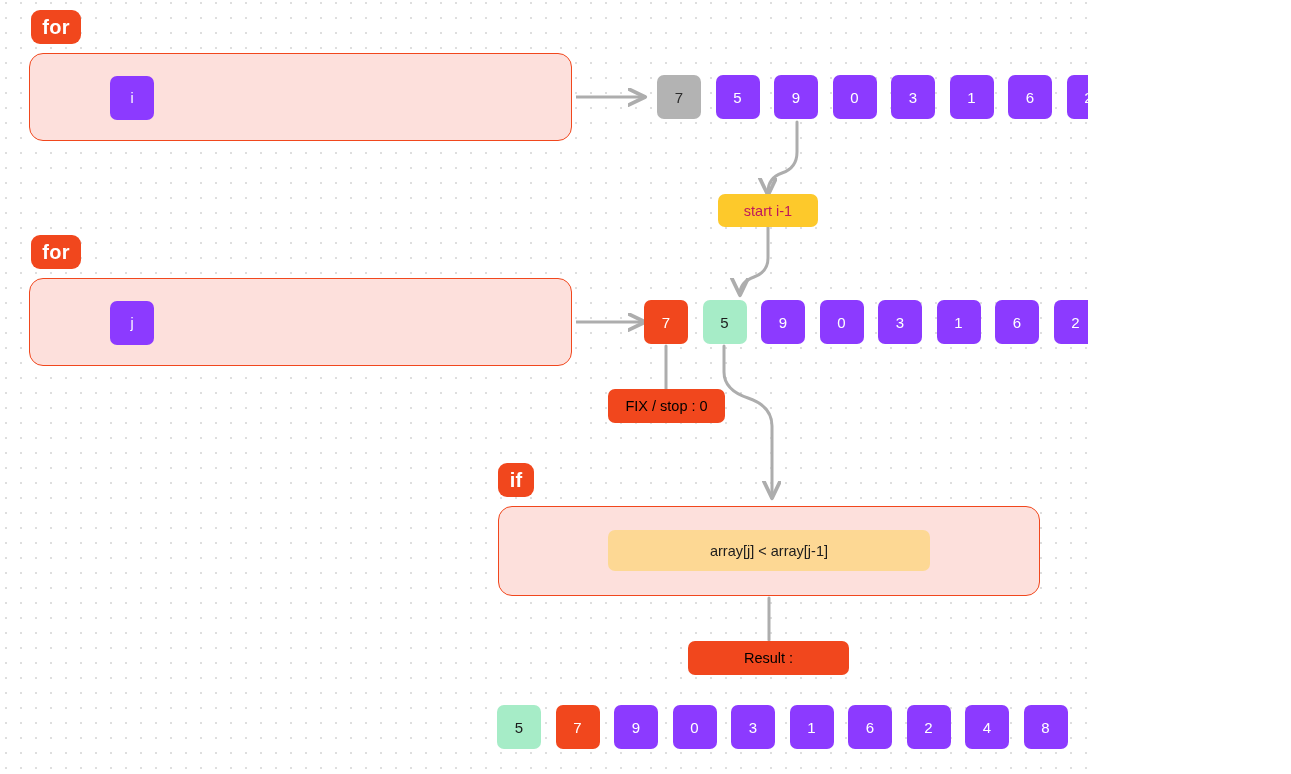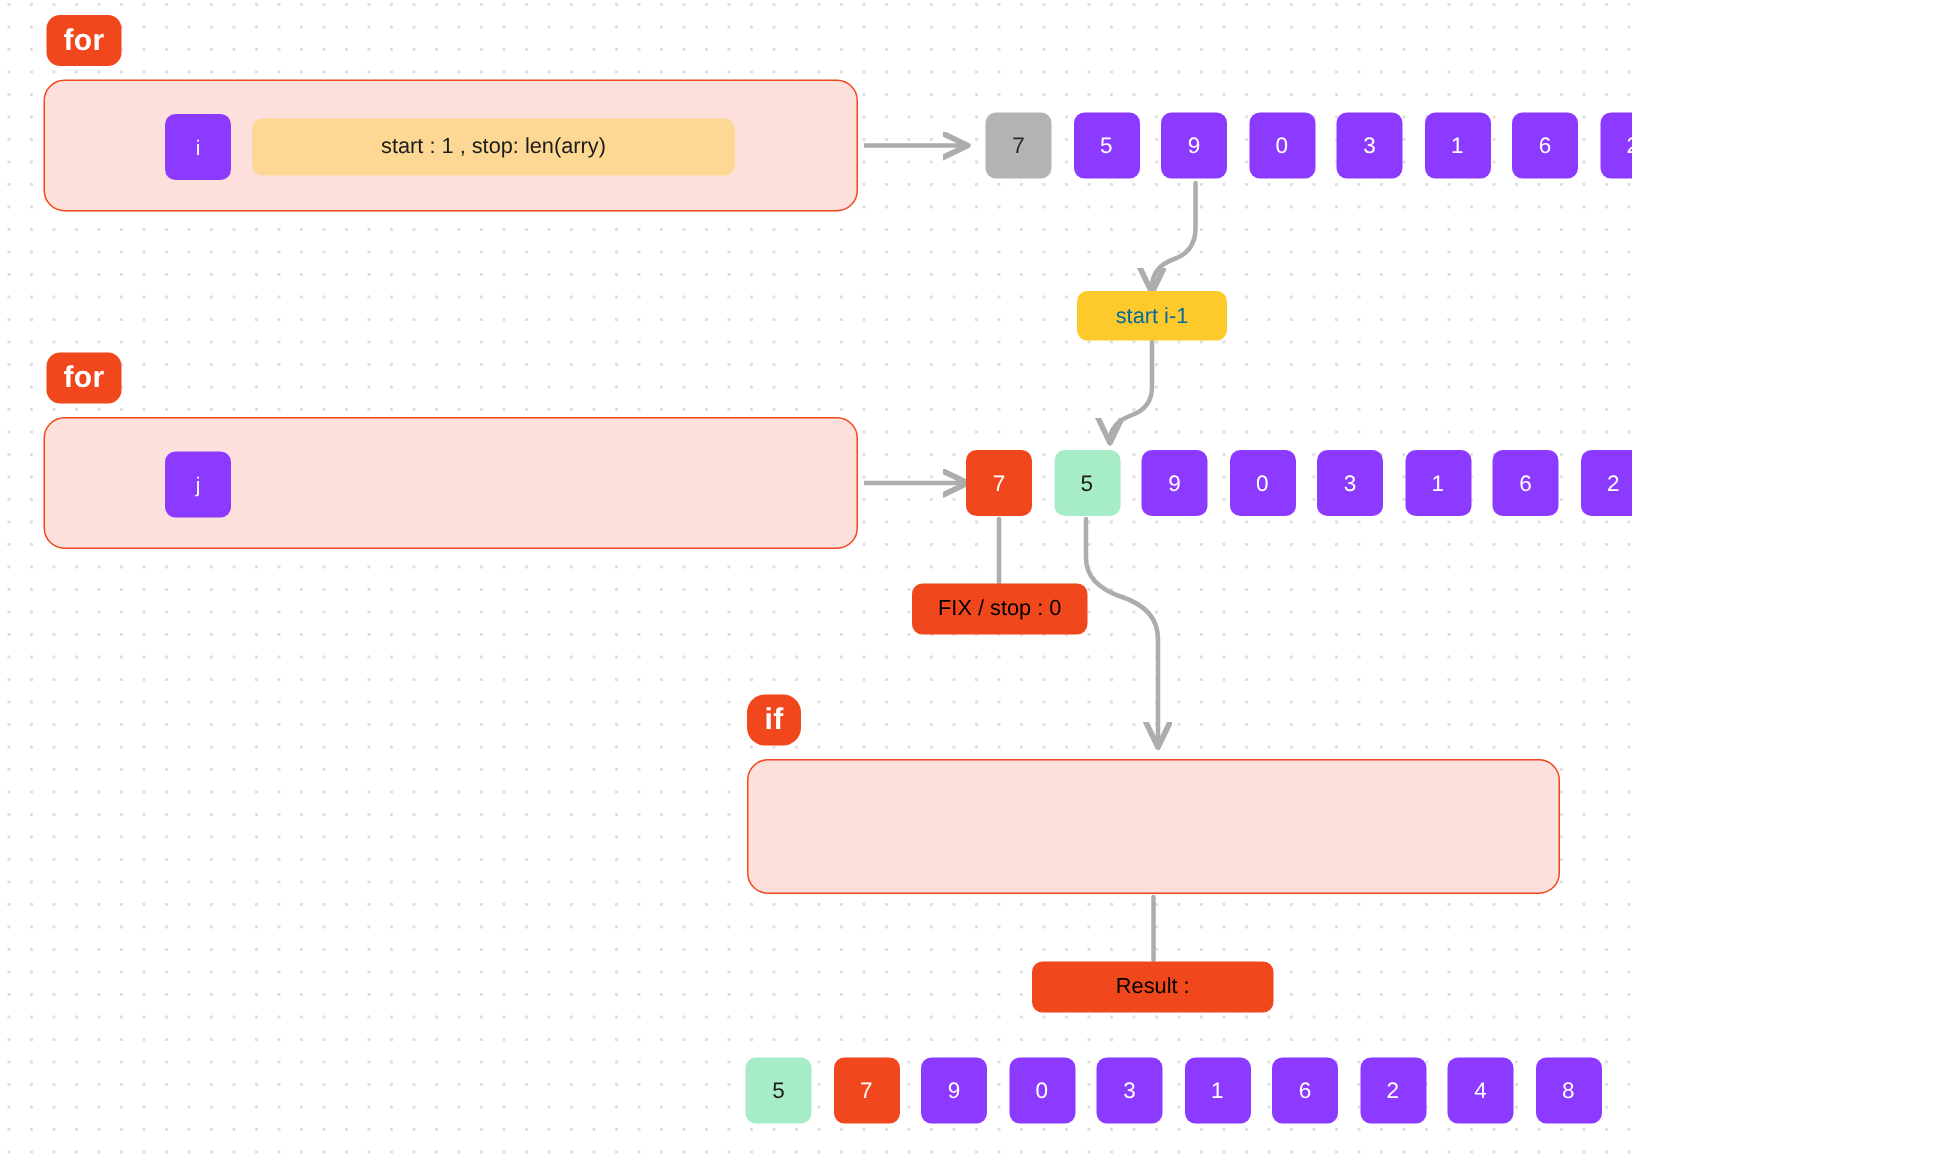--- a/index.html
+++ b/index.html
@@ -104,21 +104,21 @@
   
   .pill {
     position: absolute;
     border-radius: 7px;
     display: flex;
     align-items: center;
     justify-content: center;
     font-size: 14.5px;
     z-index: 5;
   }
-  .pill.yellow { background: #fdc92b; color: #0369a1; }
+  .pill.yellow { background: #fdc92b; color: #be185d; }
   .pill.red    { background: #f1471d; color: #000000; }
 </style>
 </head>
 <body>
 
 <div id="canvas">
 
   <svg id="wires" viewBox="0 0 1291 774" width="1291" height="774">
     <defs>
       <marker id="arrowhead" markerWidth="7" markerHeight="7" refX="5.2" refY="3.1" orient="auto" markerUnits="strokeWidth">
@@ -144,23 +144,20 @@
   <div class="badge" style="left:31px; top:10px; width:50px; height:34px;">
     <span>for</span>
   </div>
 
   <div class="block" style="left:29px; top:53px; width:543px; height:88px;"></div>
 
   <div class="var-chip" style="left:110px; top:76px; width:44px; height:44px;">
     <span>i</span>
   </div>
 
-  <div class="param-box" style="left:168px; top:79px; width:322px; height:38px;">
-    <span>start : 1 , stop: len(arry)</span>
-  </div>
 
   <div id="row-initial" style="position:absolute; left:0; top:0;">
       <div class="cell gray" style="left: 657px; top: 75px;">
         <span>7</span>
       </div>
       <div class="cell purple" style="left: 715.5px; top: 75px;">
         <span>5</span>
       </div>
       <div class="cell purple" style="left: 774px; top: 75px;">
         <span>9</span>
@@ -233,26 +230,29 @@
       </div>
       <div class="cell purple" style="left: 1170.5px; top: 300px;">
         <span>8</span>
       </div>
     </div>
 
   <div class="pill red" style="left:608px; top:389px; width:117px; height:34px;">
     <span>FIX / stop : 0</span>
   </div>
 
-  <div class="badge" style="left:498px; top:463px; width:36px; height:34px;border-radius:12px;">
+  <div class="badge" style="left:498px; top:463px; width:36px; height:34px;">
     <span>if</span>
   </div>
 
   <div class="block" style="left:498px; top:506px; width:542px; height:90px;"></div>
 
+  <div class="param-box" style="left:608px; top:530px; width:322px; height:41px;">
+    <span>array[j] &lt; array[j-1]</span>
+  </div>
 
   <div class="pill red" style="left:688px; top:641px; width:161px; height:34px;">
     <span>Result :</span>
   </div>
 
   <div id="row-result" style="position:absolute; left:0; top:0;">
       <div class="cell green" style="left: 497px; top: 705px;">
         <span>5</span>
       </div>
       <div class="cell orange" style="left: 555.5px; top: 705px;">

